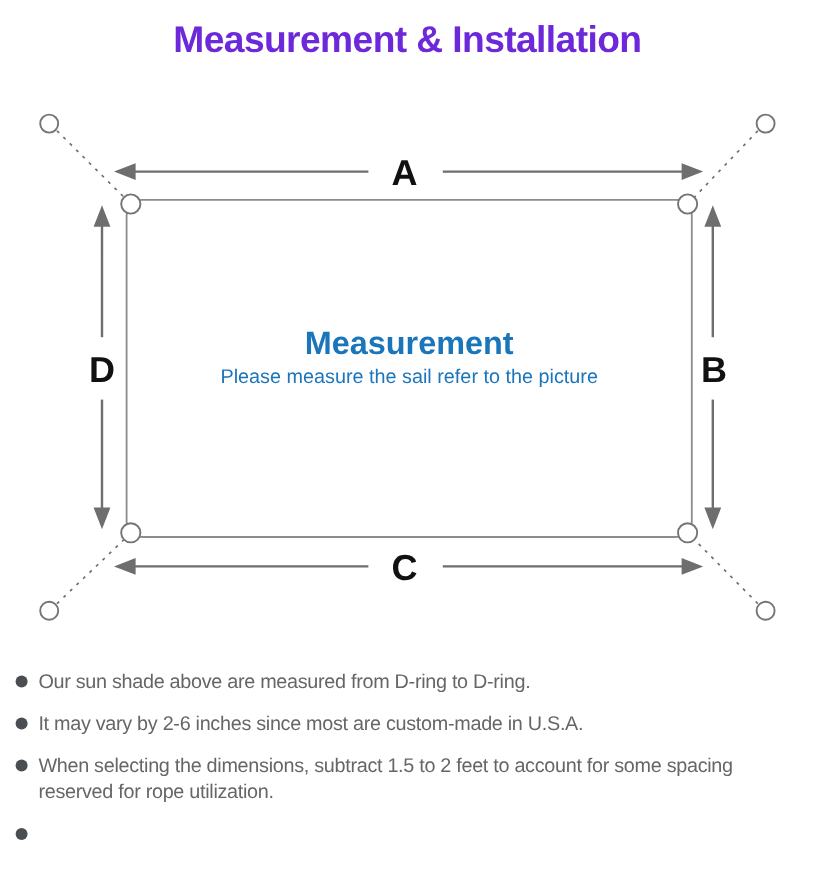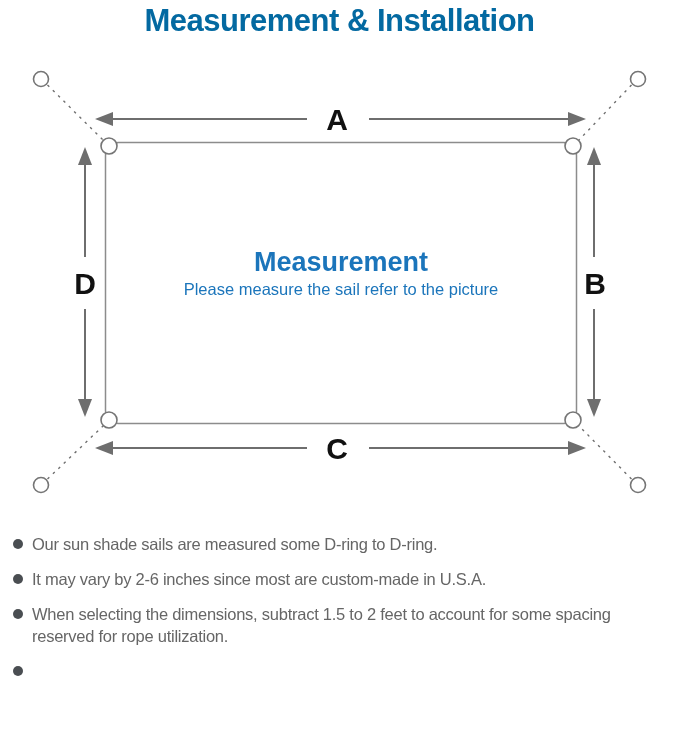--- a/index.html
+++ b/index.html
@@ -5,29 +5,29 @@
   html, body {
     margin: 0;
     padding: 0;
     width: 679px;
     height: 739px;
     background: #ffffff;
     overflow: hidden;
     font-family: "Liberation Sans", sans-serif;
   }
   .page-title {
-    margin: 0;
+    margin: 12px;
     padding-top: 2px;
     height: 40px;
     text-align: center;
     font-size: 31px;
     line-height: 38px;
     font-weight: bold;
     letter-spacing: -0.5px;
-    color: #0369a1;
+    color: #6d28d9;
   }
   .diagram-wrap {
     width: 679px;
     height: 475px;
     position: relative;
   }
   svg { display: block; }
   .sail-line   { stroke: #8C8C8C; stroke-width: 1.5; fill: #ffffff; }
   .anchor-ring { stroke: #757575; stroke-width: 1.6; fill: #ffffff; }
   .dash-line   { stroke: #6F6F6F; stroke-width: 1.4; stroke-dasharray: 2.5 5; fill: none; }
@@ -126,21 +126,21 @@
 
     <text class="center-title" x="341" y="269" text-anchor="middle">Measurement</text>
     <text class="center-subtitle" x="341" y="293" text-anchor="middle">Please measure the sail refer to the picture</text>
   </svg>
 </div>
 
 <ul class="notes">
   <li class="note-item">
     <span class="bullet-dot"></span>
     <div class="note-text">
-      <div>Our sun shade sails are measured some D-ring to D-ring.</div>
+      <div>Our sun shade above are measured from D-ring to D-ring.</div>
     </div>
   </li>
   <li class="note-item">
     <span class="bullet-dot"></span>
     <div class="note-text">
       <div>It may vary by 2-6 inches since most are custom-made in U.S.A.</div>
     </div>
   </li>
   <li class="note-item">
     <span class="bullet-dot"></span>

